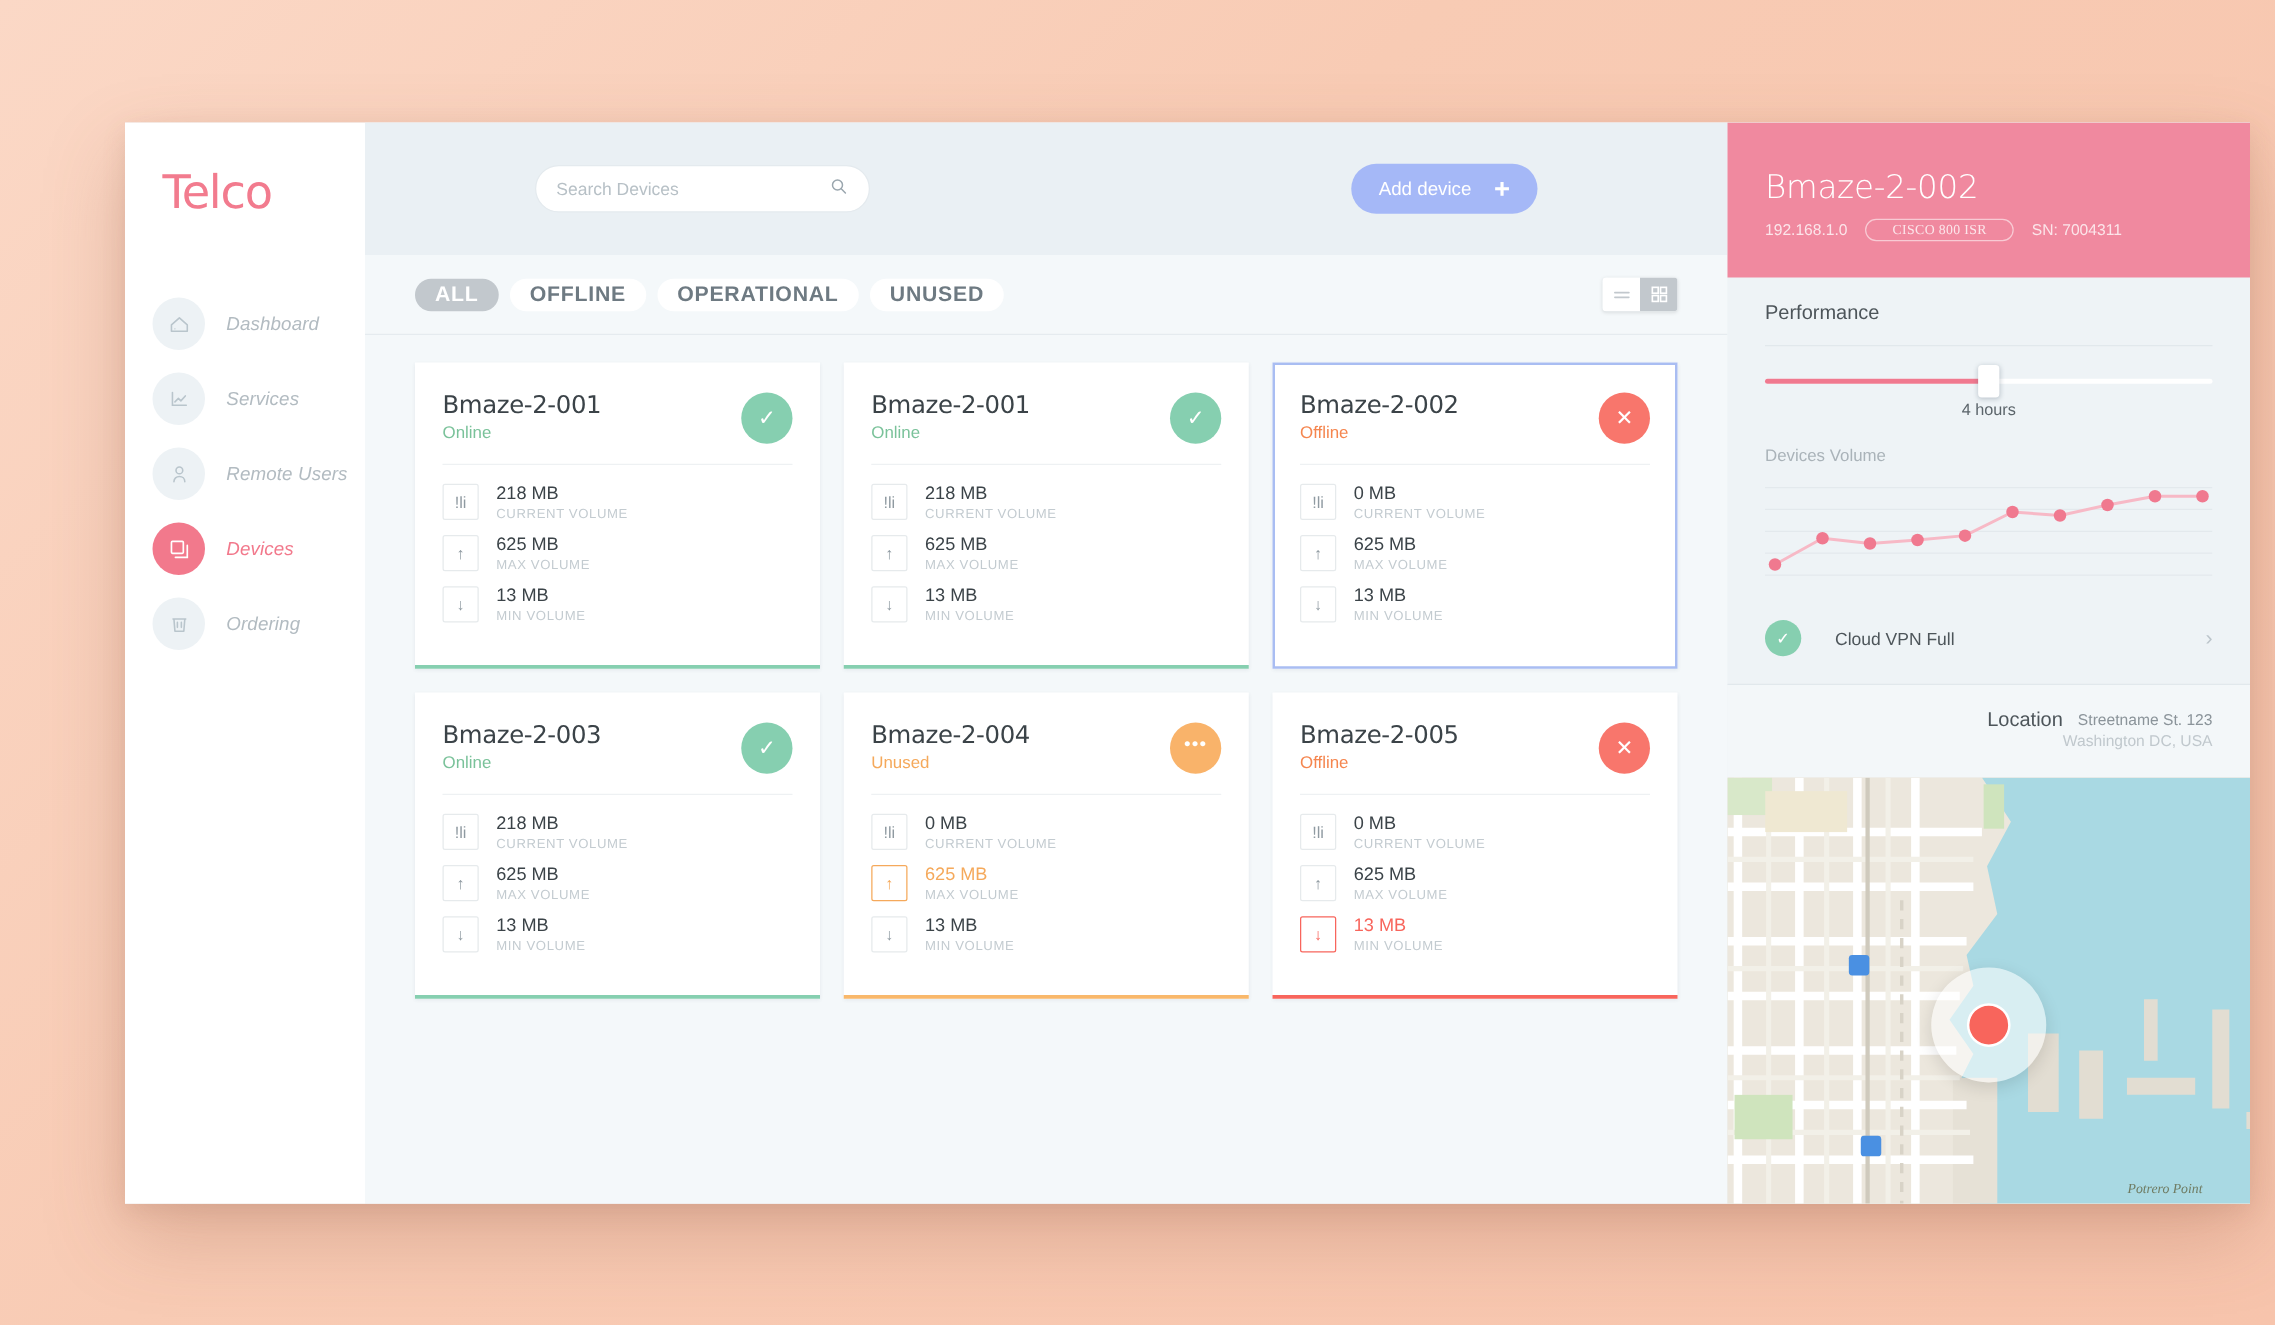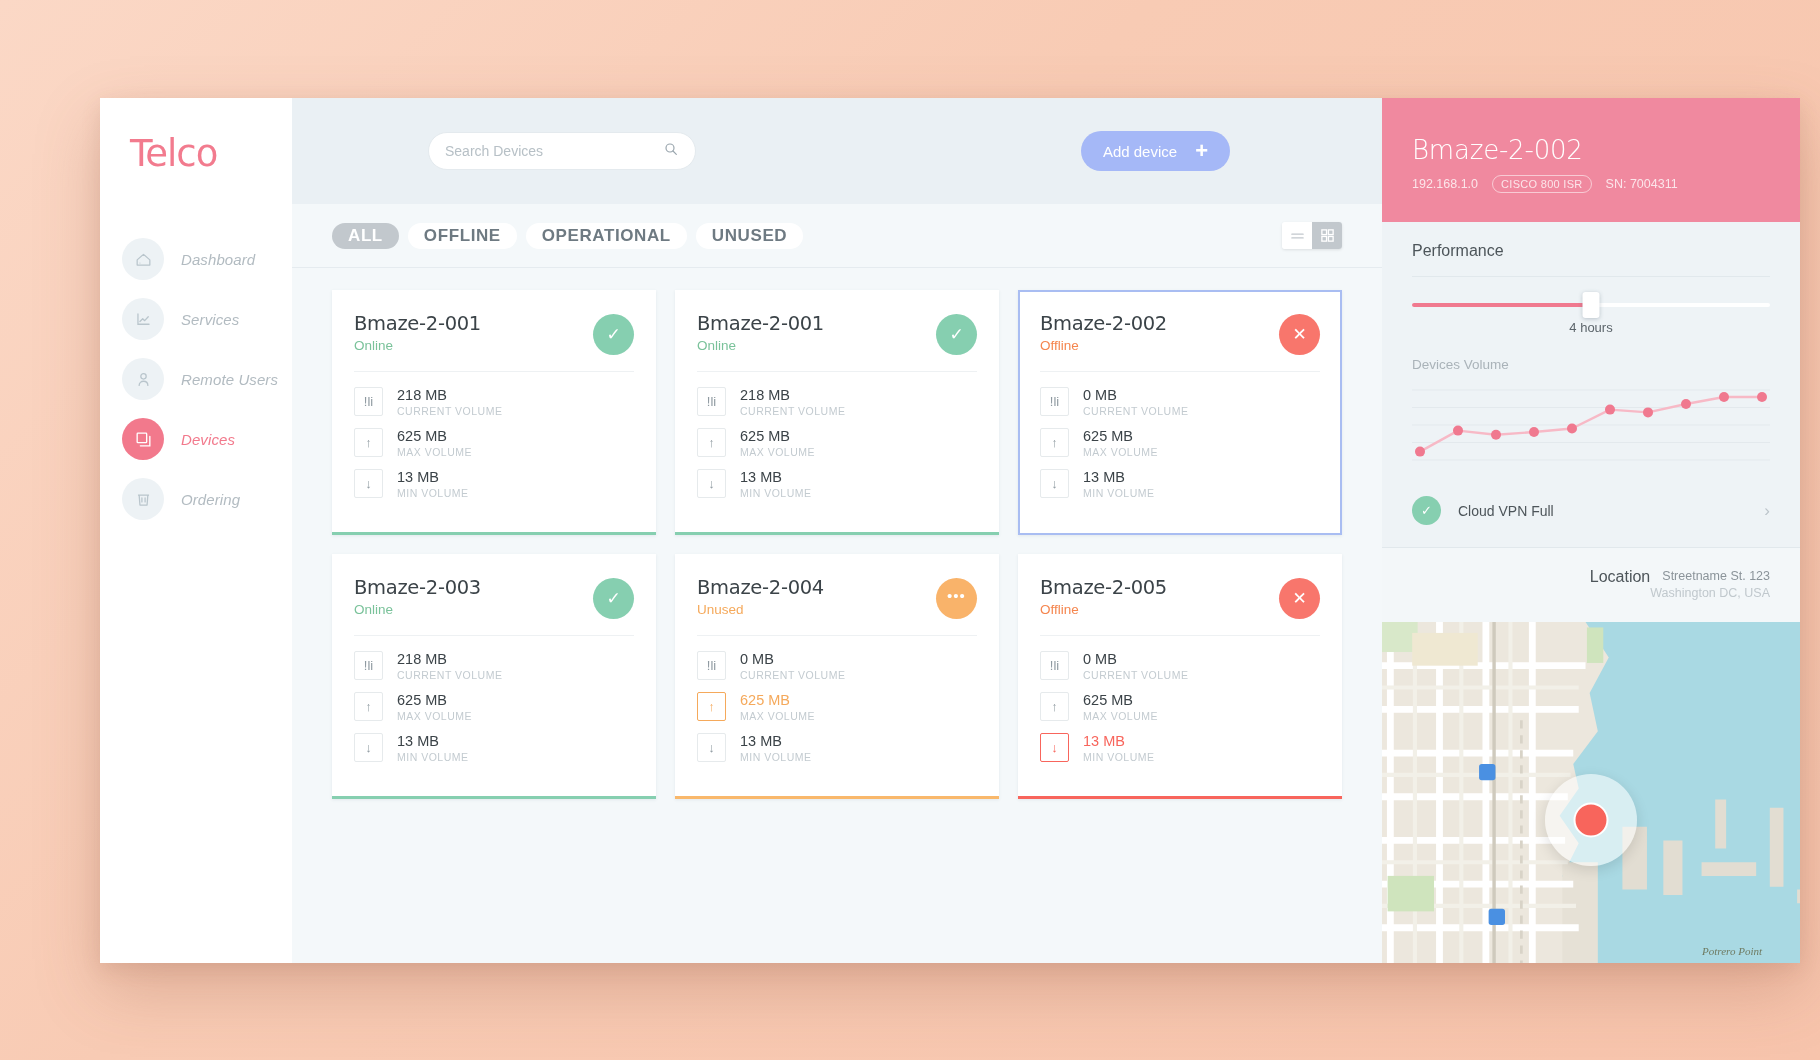--- a/index.html
+++ b/index.html
@@ -176,21 +176,21 @@
   .detail-title{
     font-family:"DejaVu Sans",sans-serif;
     font-size:26px; font-weight:300; letter-spacing:-.2px; line-height:1.1;
   }
   .detail-meta{
     margin-top:10px; display:flex; align-items:center;
     font-size:12.5px; color:rgba(255,255,255,.78);
   }
   .detail-meta .pill{
     border:1px solid rgba(255,255,255,.55); border-radius:11px;
-    padding:2px 8px; margin:0 14px; font-size:11px; letter-spacing:.3px;
+    padding:2px 21px; margin:0 14px; font-size:11px; letter-spacing:.3px;font-family:Liberation Serif, serif;
   }
   .sec{ padding:0 30px; }
   .sec-title{
     font-size:16px; color:#4d555a; padding:20px 0 16px 0;
     border-bottom:1px solid #e1e8ec;
   }
   .sec-title.row{ display:flex; align-items:flex-start; justify-content:flex-end; border-bottom:none; padding-bottom:20px;}
   .addr{ text-align:right; line-height:1.35; }
   .addr .l1{ font-size:12.5px; color:#8b949a; }
   .addr .l2{ font-size:12.5px; color:#c0c8cd; }
@@ -216,21 +216,21 @@
   .chart svg{ display:block; width:100%; height:100%; }
 
   .service-row{
     display:flex; align-items:center; padding:14px 0 22px 0;
   }
   .svc-badge{
     width:29px;height:29px;border-radius:50%;background:#86cfb0;color:#fff;
     display:flex;align-items:center;justify-content:center;font-size:13px;
     flex:0 0 29px;
   }
-  .svc-name{ margin-left:17px; font-size:14px; color:#4d555a; }
+  .svc-name{ margin-left:27px; font-size:14px; color:#4d555a; }
   .chev{ margin-left:auto; color:#bcc5cb; font-size:17px; }
   .sep{ height:1px; background:#e1e8ec; }
   .sec.alt{ background:#f3f7f9; }
 
   
   .map{ flex:1 1 auto; position:relative; overflow:hidden; background:#ece7dd; }
   .map svg{ position:absolute; inset:0; width:100%; height:100%; }
   .map-halo{
     position:absolute; left:50%; top:58%; transform:translate(-50%,-50%);
     width:92px;height:92px;border-radius:50%;

